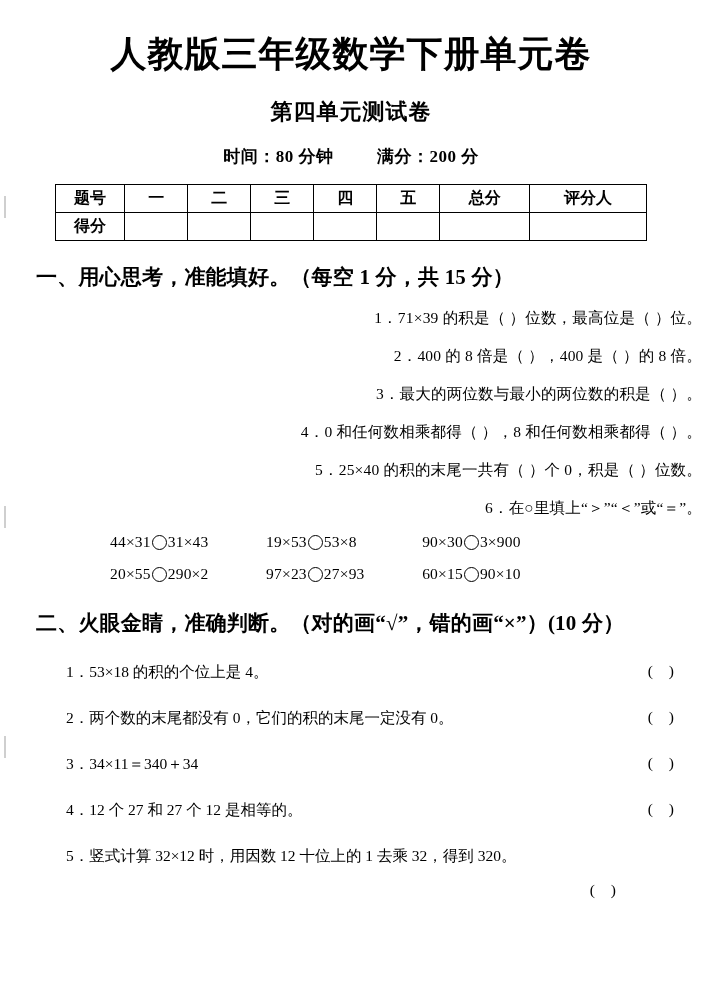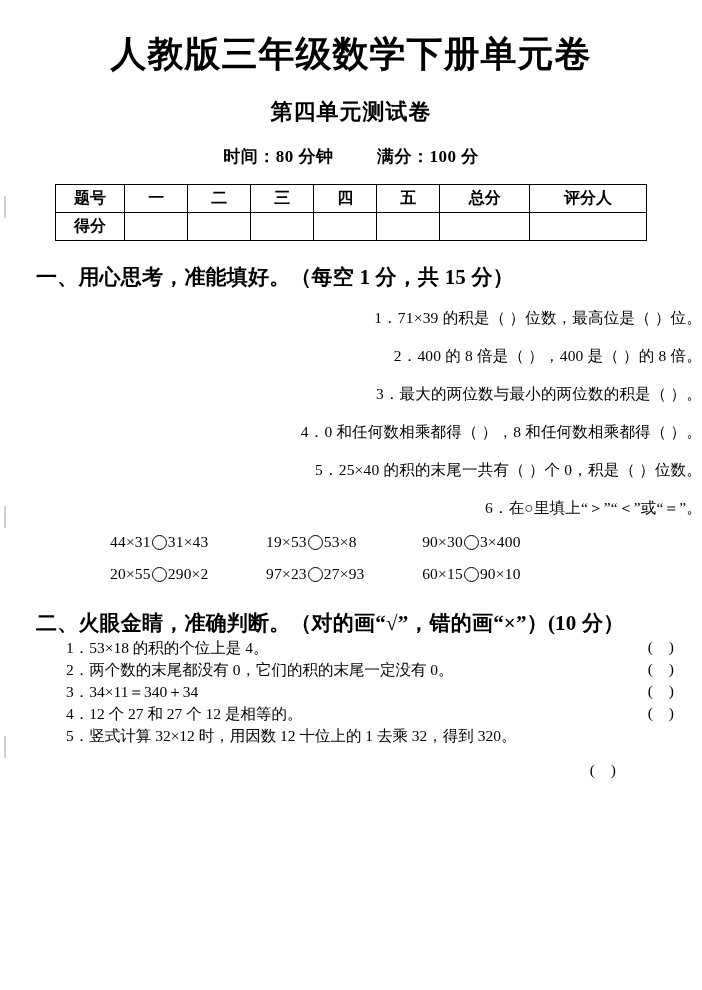--- a/index.html
+++ b/index.html
@@ -109,21 +109,21 @@
     height: 13px;
     border: 1px solid #000;
     border-radius: 50%;
     vertical-align: middle;
     margin: 0 1px;
     position: relative;
     top: -1px;
   }
   .tf-row {
     position: relative;
-    margin: 1px 0 0 66px;
+    margin: 25px 0 0 66px;
     font-size: 15.5px;
     padding-right: 42px;
   }
   .tf-mark {
     position: absolute;
     right: 22px;
     top: 0;
     font-size: 15.5px;
     letter-spacing: 6px;
   }
@@ -150,21 +150,21 @@
   <div class="edge-mark" style="top:470px;"></div>
   <div class="edge-mark" style="top:700px;"></div>
 
   <h1 class="title">人教版三年级数学下册单元卷</h1>
 
   <div class="subtitle">第四单元测试卷</div>
 
   <div class="meta">
     <span>时间：80 分钟</span>
     <span class="gap"></span>
-    <span>满分：100 分</span>
+    <span>满分：200 分</span>
   </div>
 
   <div class="score-table-wrap">
     <table class="score-table">
       <tbody>
           <tr>
         <td class="lbl">题号</td>
         <td class="small">一</td>
         <td class="small">二</td>
         <td class="small">三</td>
@@ -197,21 +197,21 @@
   <div class="q">6．在○里填上“＞”“＜”或“＝”。</div>
 
   <div class="q-sub">
     <span class="cell">
       <span>44×31</span><span class="circ"></span><span>31×43</span>
     </span>
     <span class="cell">
       <span>19×53</span><span class="circ"></span><span>53×8</span>
     </span>
     <span class="cell last">
-      <span>90×30</span><span class="circ"></span><span>3×400</span>
+      <span>90×30</span><span class="circ"></span><span>3×900</span>
     </span>
   </div>
 
   <div class="q-sub">
     <span class="cell">
       <span>20×55</span><span class="circ"></span><span>290×2</span>
     </span>
     <span class="cell">
       <span>97×23</span><span class="circ"></span><span>27×93</span>
     </span>

